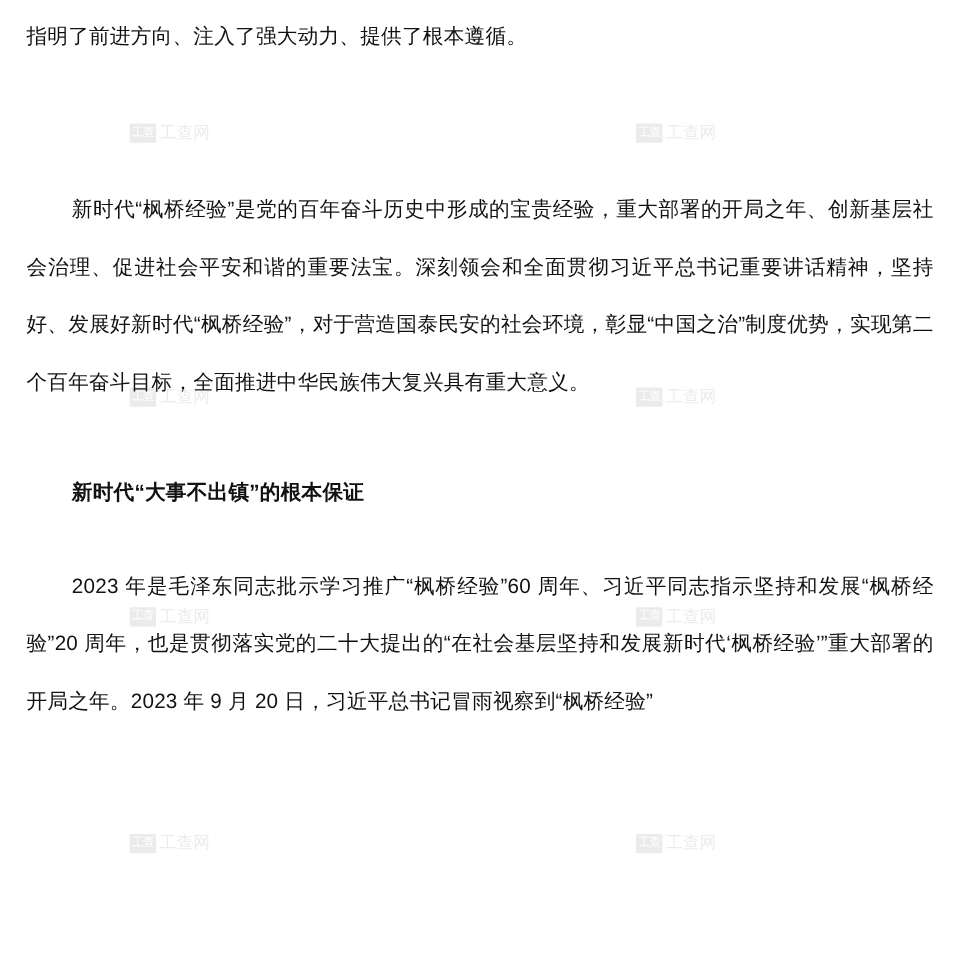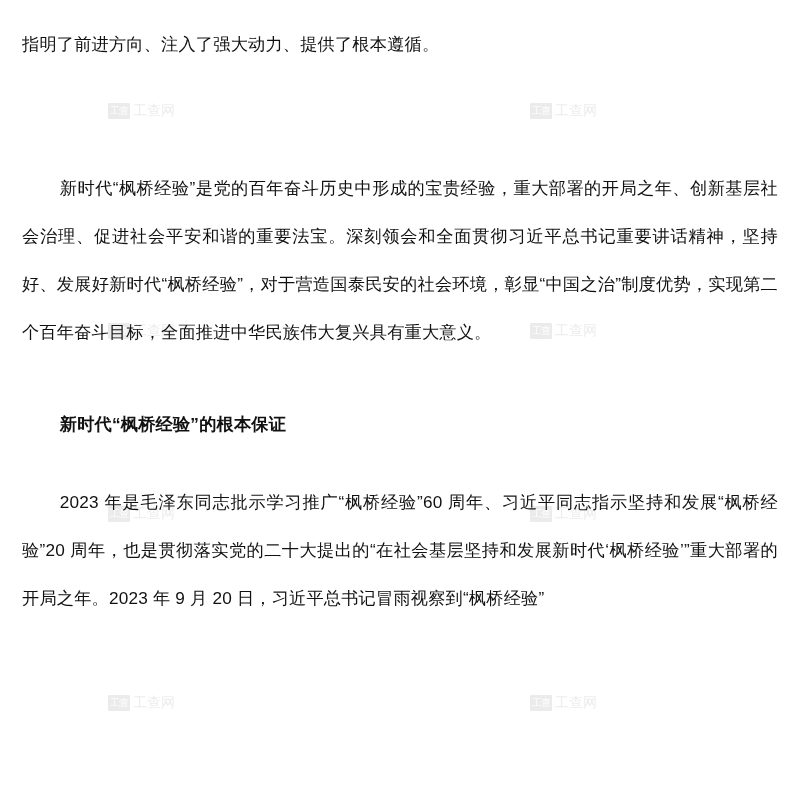--- a/index.html
+++ b/index.html
@@ -20,21 +20,21 @@
     width: 800px;
     height: 800px;
     box-sizing: border-box;
     padding: 0 22px;
     background: #ffffff;
   }
 
   .doc-body {
     position: relative;
     z-index: 2;
-    padding-top: 20px;
+    padding-top: 6px;
   }
 
   p.para {
     margin: 0 0 0 0;
     font-size: 17.2px;
     line-height: 48px;
     color: #111111;
     text-align: justify;
     text-justify: inter-ideograph;
     letter-spacing: 0.2px;
@@ -142,20 +142,20 @@
 
     <div class="gap-lg"></div>
 
 
     <div class="gap-lg"></div>
 
     <p class="para indent">新时代“枫桥经验”是党的百年奋斗历史中形成的宝贵经验，重大部署的开局之年、创新基层社会治理、促进社会平安和谐的重要法宝。深刻领会和全面贯彻习近平总书记重要讲话精神，坚持好、发展好新时代“枫桥经验”，对于营造国泰民安的社会环境，彰显“中国之治”制度优势，实现第二个百年奋斗目标，全面推进中华民族伟大复兴具有重大意义。</p>
 
     <div class="gap-md"></div>
 
-    <h2 class="heading">新时代“枫桥经验”的根本保证</h2>
+    <h2 class="heading">新时代“大事不出镇”的根本保证</h2>
 
     <div class="gap-sm"></div>
 
     <p class="para indent">2023 年是毛泽东同志批示学习推广“枫桥经验”60 周年、习近平同志指示坚持和发展“枫桥经验”20 周年，也是贯彻落实党的二十大提出的“在社会基层坚持和发展新时代‘枫桥经验’”重大部署的开局之年。2023 年 9 月 20 日，习近平总书记冒雨视察到“枫桥经验”</p>
 
   </div>
 </div>
 
 </body></html>

